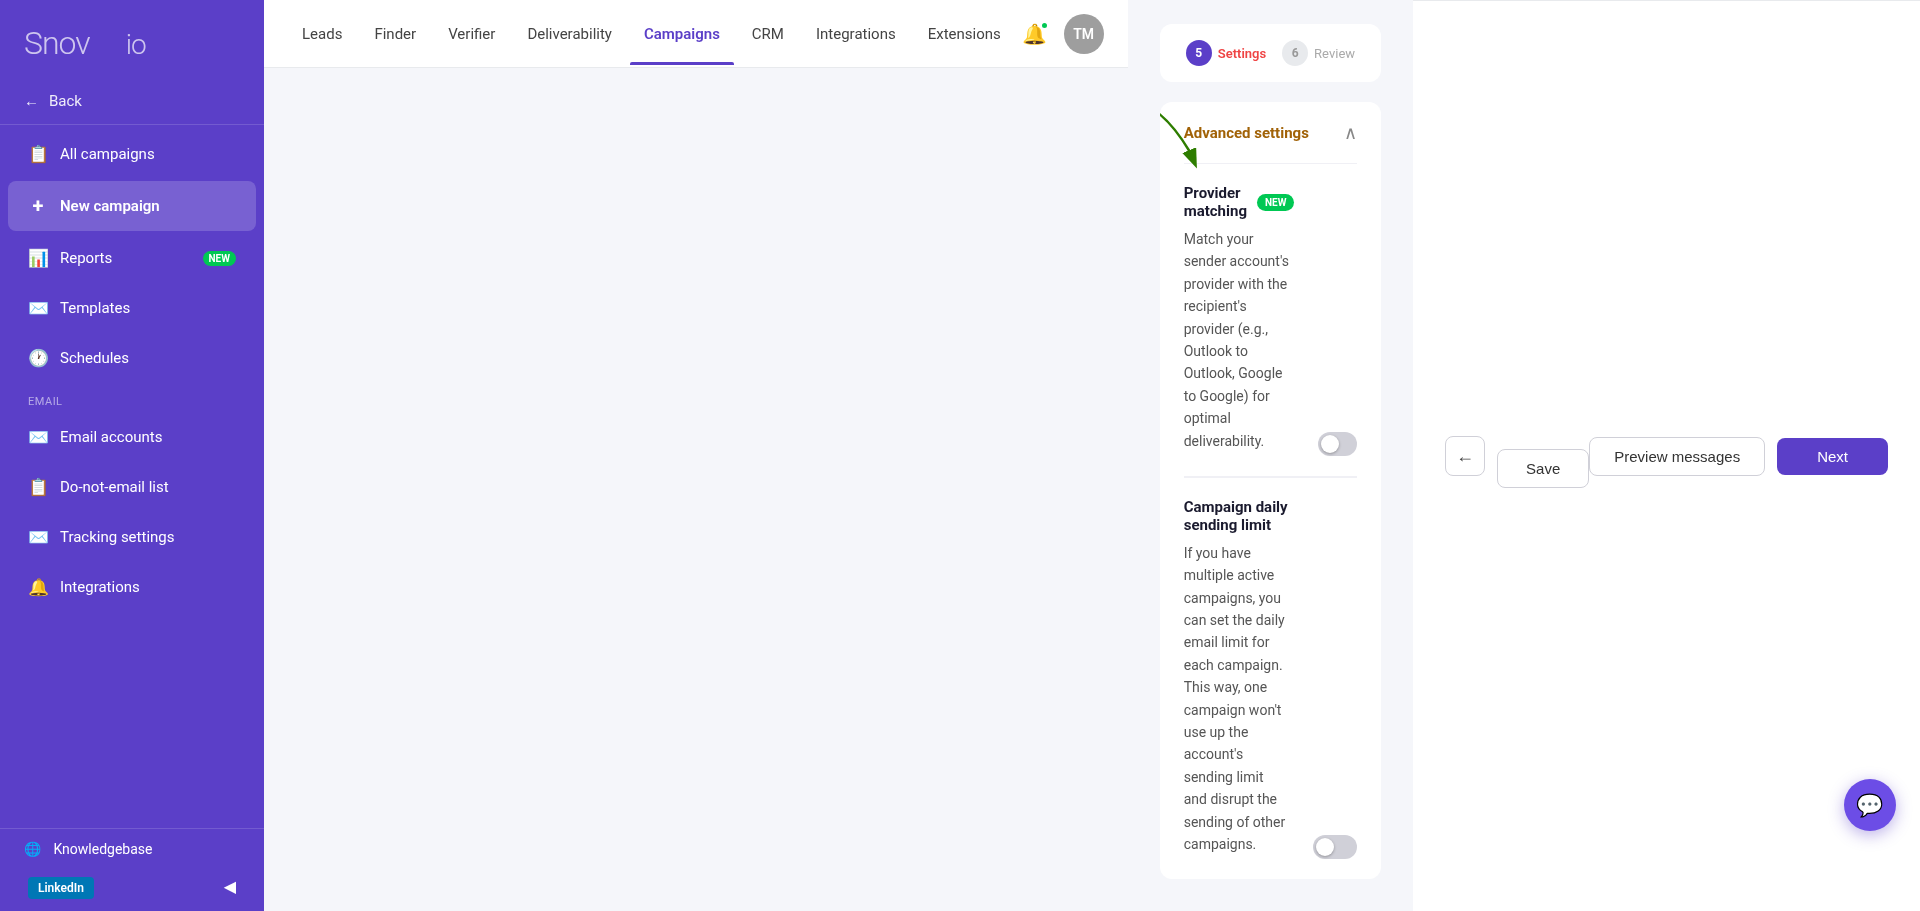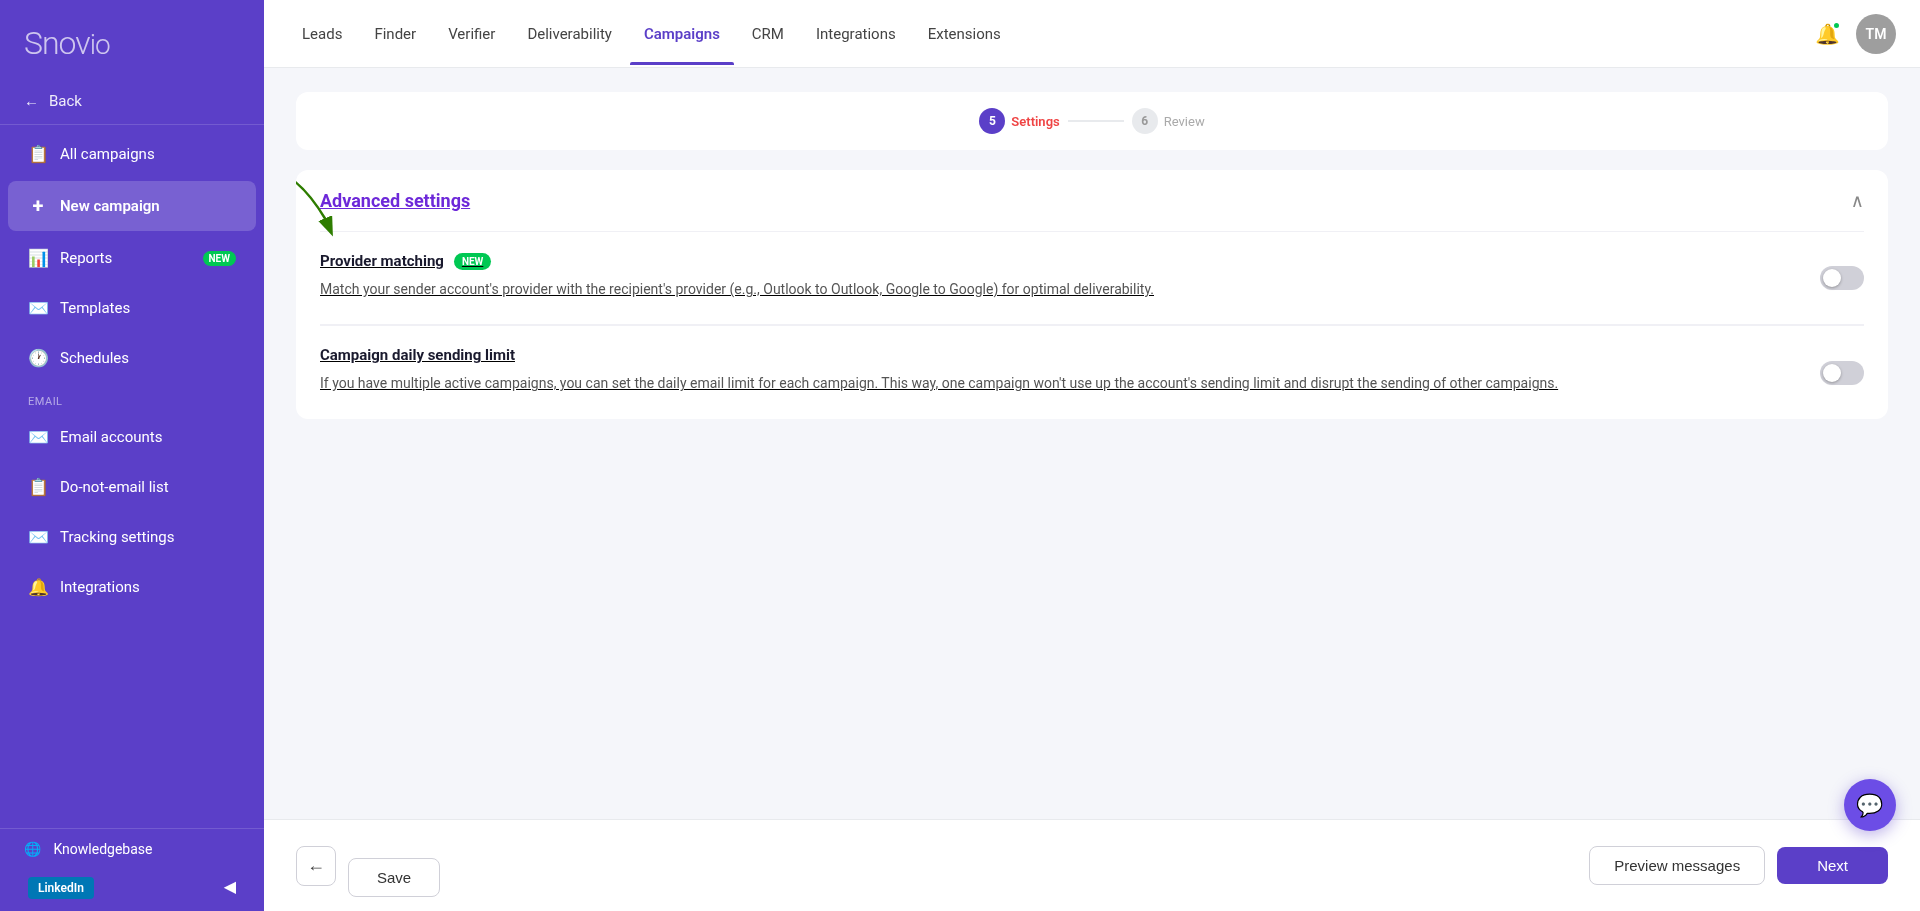--- a/index.html
+++ b/index.html
@@ -87,21 +87,20 @@
       padding: 4px 10px;
       border-radius: 4px;
       font-weight: 600;
       cursor: pointer;
     }
 
     
     .main {
       flex: 1;
       display: flex;
-      flex-direction: column;
       overflow: hidden;
     }
 
     
     .topnav {
       background: white;
       border-bottom: 1px solid #e8eaed;
       display: flex;
       align-items: center;
       padding: 0 24px;
@@ -182,24 +181,23 @@
       overflow: hidden;
     }
     .card-header {
       display: flex;
       align-items: center;
       justify-content: space-between;
       padding: 20px 24px;
       cursor: pointer;
     }
     .card-title {
-      font-size: 18px;
+      font-size: 15px;
       font-weight: 700;
-      color: #6d28d9;
-      text-decoration: underline;
+      color: #a16207;
     }
     .chevron-icon { font-size: 18px; color: #888; }
 
     .card-divider { height: 1px; background: #f0f0f5; margin: 0 24px; }
 
     .card-section {
       padding: 20px 24px;
     }
     .section-title {
       font-size: 15px;
@@ -245,24 +243,23 @@
       width: 18px; height: 18px;
       border-radius: 50%;
       background: white;
       top: 3px; left: 3px;
       transition: 0.3s;
       box-shadow: 0 1px 3px rgba(0,0,0,0.3);
     }
 
     .section-row {
       display: flex;
-      align-items: center;
+      align-items: flex-end;
       justify-content: space-between;
       gap: 24px;
-      text-decoration: underline;
     }
     .section-row-content { flex: 1; }
 
     
     .dropdown-select {
       display: flex;
       align-items: center;
       gap: 10px;
       border: 1.5px solid #e8eaed;
       border-radius: 8px;
@@ -360,21 +357,21 @@
       font-size: 22px;
     }
   </style>
 </head>
 <body>
 
 <div style="display:flex;width:100%;height:911px;overflow:hidden;position:relative;">
 
   <div class="sidebar">
     <div class="sidebar-logo">
-      <span>Snov</span><span style="font-weight:300;color:rgba(255,255,255,0.7);font-size:28px;">io</span>
+      <span>Snov</span><span style="font-weight:300;color:rgba(255,255,255,0.7);font-size:28px;margin-left:36px;">io</span>
     </div>
 
     <div class="sidebar-back">
       <span>←</span>
       <span>Back</span>
     </div>
 
     <div class="sidebar-divider"></div>
 
     <div class="sidebar-item">

